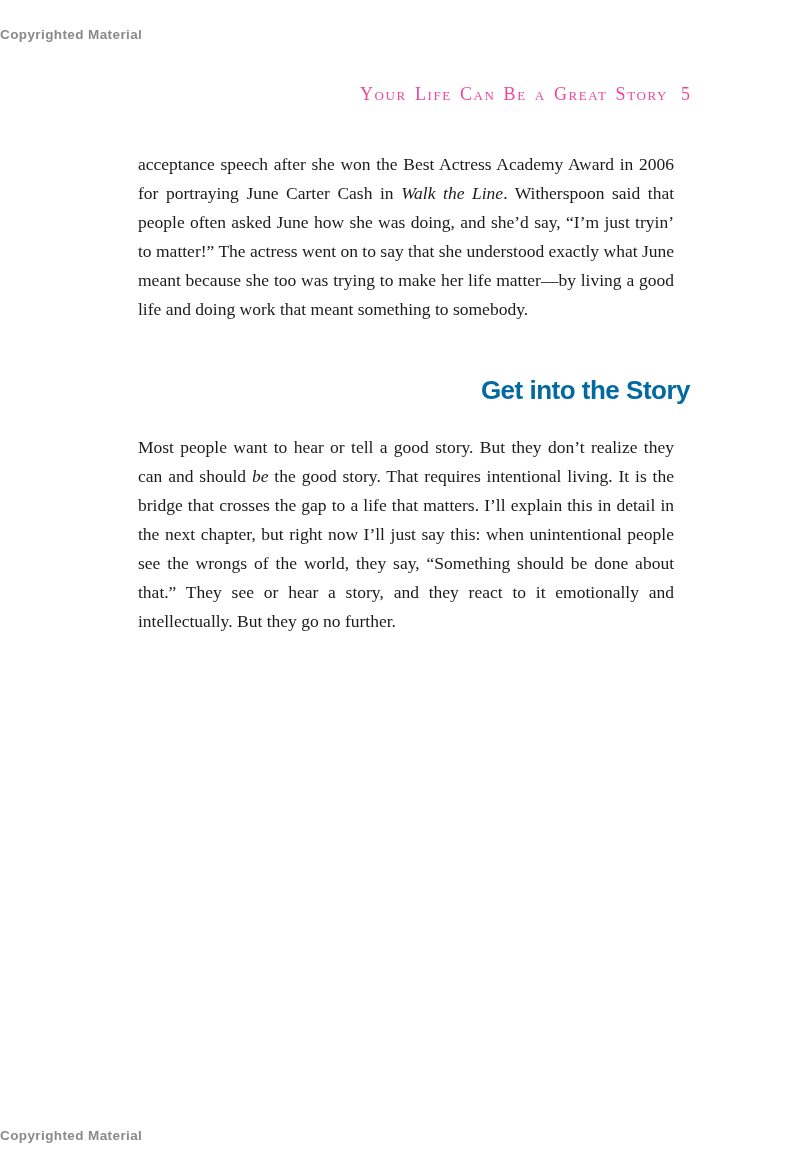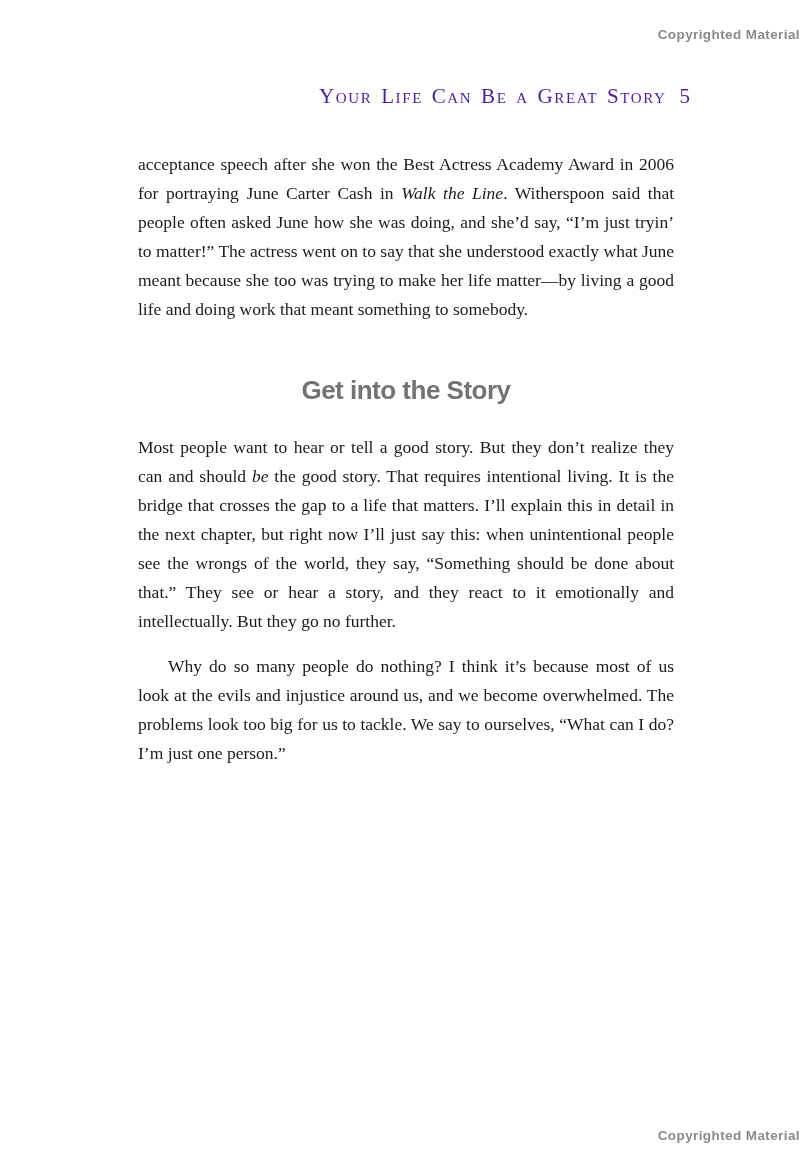--- a/index.html
+++ b/index.html
@@ -12,40 +12,40 @@
     width: 800px;
     height: 1172px;
     background: #ffffff;
     overflow: hidden;
     font-family: "Liberation Serif", serif;
   }
   .copyright {
     position: absolute;
     left: 0;
     width: 100%;
-    text-align: right;
+    text-align: left;
     font-family: "Liberation Sans", sans-serif;
     font-weight: bold;
     font-size: 13.5px;
     letter-spacing: 0.4px;
     color: #8a8a8a;
   }
   .copyright.top { top: 27px; }
   .copyright.bottom { top: 1128px; }
   .running-head {
     position: absolute;
     left: 122px;
     top: 84px;
     width: 568px;
     text-align: right;
     font-variant: small-caps;
-    font-size: 21px;
+    font-size: 18px;
     letter-spacing: 1.6px;
     word-spacing: 2px;
-    color: #4c1d95;
+    color: #ec4899;
     white-space: nowrap;
   }
   .running-head .page-number {
     margin-left: 13px;
     letter-spacing: 0;
     font-variant: normal;
   }
   .content {
     position: absolute;
     left: 122px;
@@ -59,38 +59,37 @@
   }
   .content p { margin: 16px; }
   .content p.indent { text-indent: 30px; }
   .content em { font-style: italic; }
   .section-heading {
     font-family: "Liberation Sans", sans-serif;
     font-weight: bold;
     font-size: 26px;
     line-height: 32px;
     letter-spacing: -0.5px;
-    text-align: center;
-    color: #737373;
+    text-align: right;
+    color: #0369a1;
     margin: 50px 0 27px 0;
   }
 </style>
 </head>
 <body>
 
 <div class="page">
 
   <div class="copyright top">Copyrighted Material</div>
 
   <div class="running-head">
     <span>Your Life Can Be a Great Story</span><span class="page-number">5</span>
   </div>
 
   <div class="content" id="content">
       <p class=""><span>acceptance speech after she won the Best Actress Academy Award in 2006 for portraying June Carter Cash in </span><em>Walk the Line</em><span>. With­erspoon said that people often asked June how she was doing, and she’d say, “I’m just tryin’ to matter!” The actress went on to say that she understood exactly what June meant because she too was trying to make her life matter—by living a good life and doing work that meant something to somebody.</span></p>
       <h2 class="section-heading">Get into the Story</h2>
       <p class=""><span>Most people want to hear or tell a good story. But they don’t real­ize they can and should </span><em>be</em><span> the good story. That requires intentional living. It is the bridge that crosses the gap to a life that matters. I’ll explain this in detail in the next chapter, but right now I’ll just say this: when unintentional people see the wrongs of the world, they say, “Something should be done about that.” They see or hear a story, and they react to it emotionally and intellectually. But they go no further.</span></p>
-      <p class="indent"><span>Why do so many people do nothing? I think it’s because most of us look at the evils and injustice around us, and we become over­whelmed. The problems look too big for us to tackle. We say to our­selves, “What can I do? I’m just one person.”</span></p>
     </div>
 
   <div class="copyright bottom">Copyrighted Material</div>
 
 </div>
 
 </body></html>

